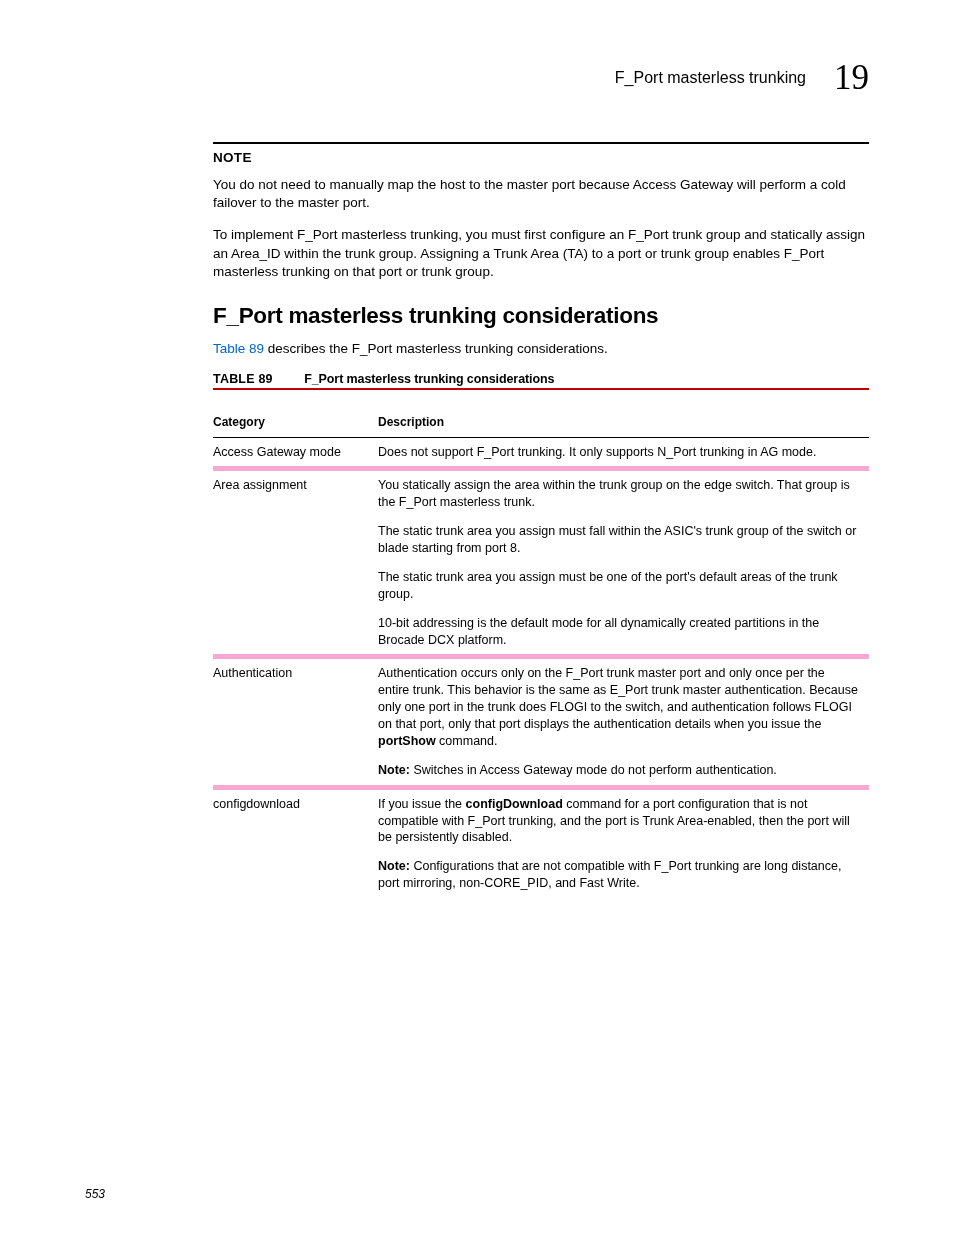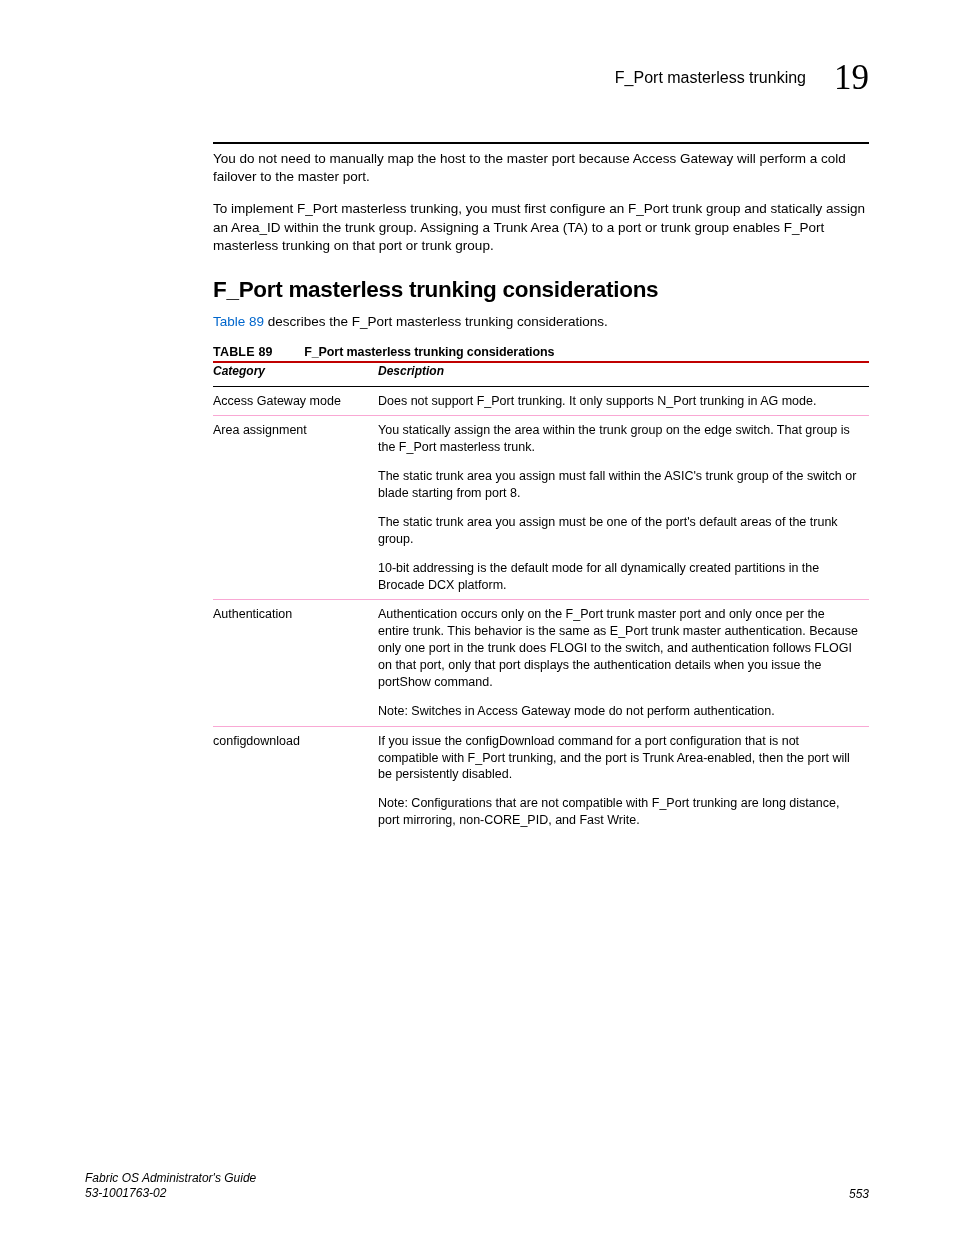--- a/index.html
+++ b/index.html
@@ -45,21 +45,21 @@
   .note-label {
     font-weight: bold;
     font-size: 13.5px;
     font-family: Arial, sans-serif;
     letter-spacing: 0.3px;
     margin: 0 0 2px 0;
   }
   .para {
     font-size: 13.5px;
     line-height: 1.35;
-    margin: 5px 0 14px 0;
+    margin: 11px 0 14px 0;
   }
   .h2 {
     font-family: Arial, sans-serif;
     font-size: 22.5px;
     font-weight: bold;
     letter-spacing: -0.3px;
     margin: 22px 0 10px 0;
   }
   a.xref { color: #0066cc; text-decoration: none; }
   .table-caption {
@@ -81,35 +81,34 @@
     border-collapse: collapse;
     width: 100%;
     font-size: 12.5px;
     line-height: 1.35;
   }
   table.consider th {
     text-align: left;
     font-family: Arial, sans-serif;
     font-weight: bold;
     font-size: 12px;
-    padding: 0 6px 6px 0;
+    padding: 24px 6px 6px 0;
     border-top: 2px solid #c00000;
     border-bottom: 1px solid #000;
-    font-style: italic;
   }
   table.consider td {
     vertical-align: top;
     padding: 6px 10px 6px 0;
-    border-bottom: 1px solid #f9a8d4;
+    border-bottom: 5px solid #f9a8d4;
   }
   table.consider tr.lastrow td { border-bottom: none; }
   table.consider td.cat { width: 155px; }
   .dpar { margin: 0 0 12px 0; }
   .dpar:last-child { margin-bottom: 0; }
-  b.cmd { font-weight: normal; }
+  b.cmd { font-weight: bold; }
   .footer {
     position: absolute;
     left: 85px; right: 85px; bottom: 34px;
     font-style: italic;
     font-size: 12px;
     display: flex;
     justify-content: space-between;
     align-items: flex-end;
   }
   .footer .left { line-height: 1.25; }
@@ -118,20 +117,21 @@
 <body>
 
 <div class="page">
   <div class="running-header">
     <span class="running-header-text">F_Port masterless trunking</span>
     <span class="chapter-number">19</span>
   </div>
 
   <div class="content">
     <hr class="rule-thick">
+    <p class="note-label">NOTE</p>
     <p class="para">You do not need to manually map the host to the master port because Access Gateway will perform a cold failover to the master port.</p>
 
     <p class="para">To implement F_Port masterless trunking, you must first configure an F_Port trunk group and statically assign an Area_ID within the trunk group. Assigning a Trunk Area (TA) to a port or trunk group enables F_Port masterless trunking on that port or trunk group.</p>
 
     <h2 class="h2">F_Port masterless trunking considerations</h2>
 
     <p class="para">
       <a href="#" class="xref">Table 89</a><span> describes the F_Port masterless trunking considerations.</span>
     </p>
 
@@ -176,18 +176,14 @@
               <div class="dpar">If you issue the <b class="cmd">configDownload</b> command for a port configuration that is not compatible with F_Port trunking, and the port is Trunk Area-enabled, then the port will be persistently disabled.</div>
               <div class="dpar"><b class="cmd">Note:</b> Configurations that are not compatible with F_Port trunking are long distance, port mirroring, non-CORE_PID, and Fast Write.</div>
             </td>
           </tr>
         </tbody>
     </table>
   </div>
 </div>
 
 <div class="footer">
-  <div class="left">
-    <div>Fabric OS Administrator's Guide</div>
-    <div>53-1001763-02</div>
-  </div>
   <div>553</div>
 </div>
 
 </body></html>

